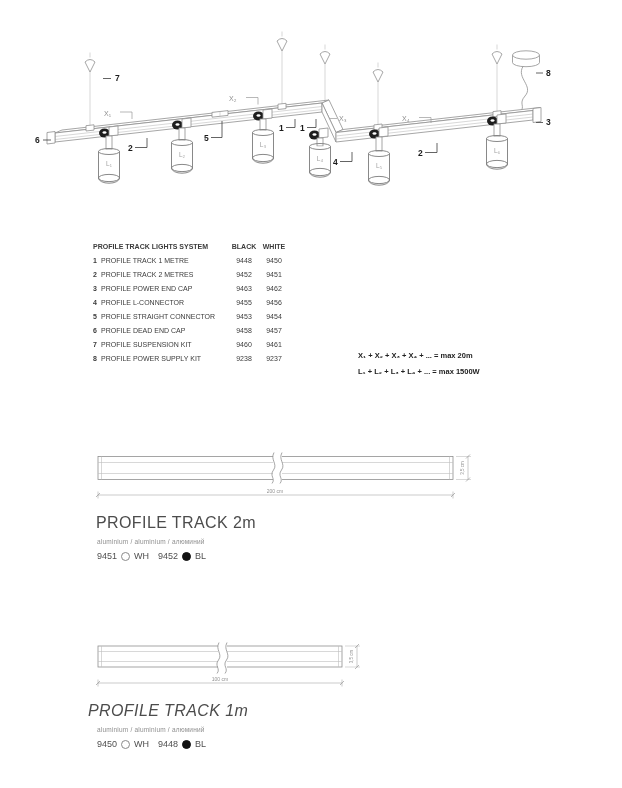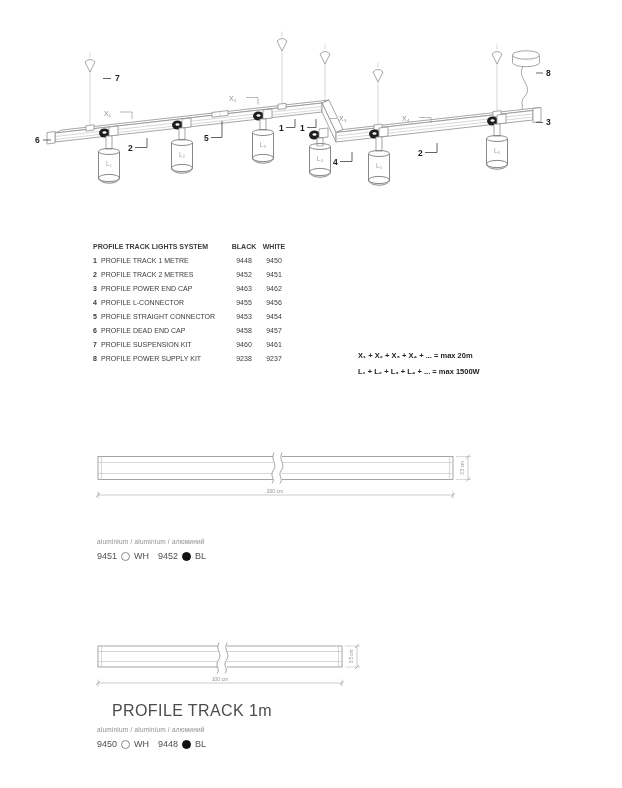--- a/index.html
+++ b/index.html
@@ -368,35 +368,36 @@
       <span class="c">9238</span>
       <span class="c">9237</span>
     </div>
   </div>
 
   <div class="formulas">
     <div>X₁ + X₂ + X₃ + X₄ + ... = max 20m</div>
     <div>L₁ + L₂ + L₃ + L₄ + ... = max 1500W</div>
   </div>
 
+  <div class="sec-title" style="left:96px;top:514px;">PROFILE TRACK 2m</div>
   <div class="sec-mat" style="left:97px;top:538px;">aluminium / aluminium / алюминий</div>
   <div class="sec-codes" style="left:97px;top:551px;">
     <span class="grp">
       <span>9451</span>
       <span class="dot wh"></span>
       <span>WH</span>
     </span>
     <span class="grp">
       <span>9452</span>
       <span class="dot bl"></span>
       <span>BL</span>
     </span>
   </div>
 
-  <div class="sec-title" style="left:112px;top:702px;">PROFILE TRACK 1m</div>
+  <div class="sec-title" style="left:88px;top:702px;font-style:italic;">PROFILE TRACK 1m</div>
   <div class="sec-mat" style="left:97px;top:726px;">aluminium / aluminium / алюминий</div>
   <div class="sec-codes" style="left:97px;top:739px;">
     <span class="grp">
       <span>9450</span>
       <span class="dot wh"></span>
       <span>WH</span>
     </span>
     <span class="grp">
       <span>9448</span>
       <span class="dot bl"></span>

